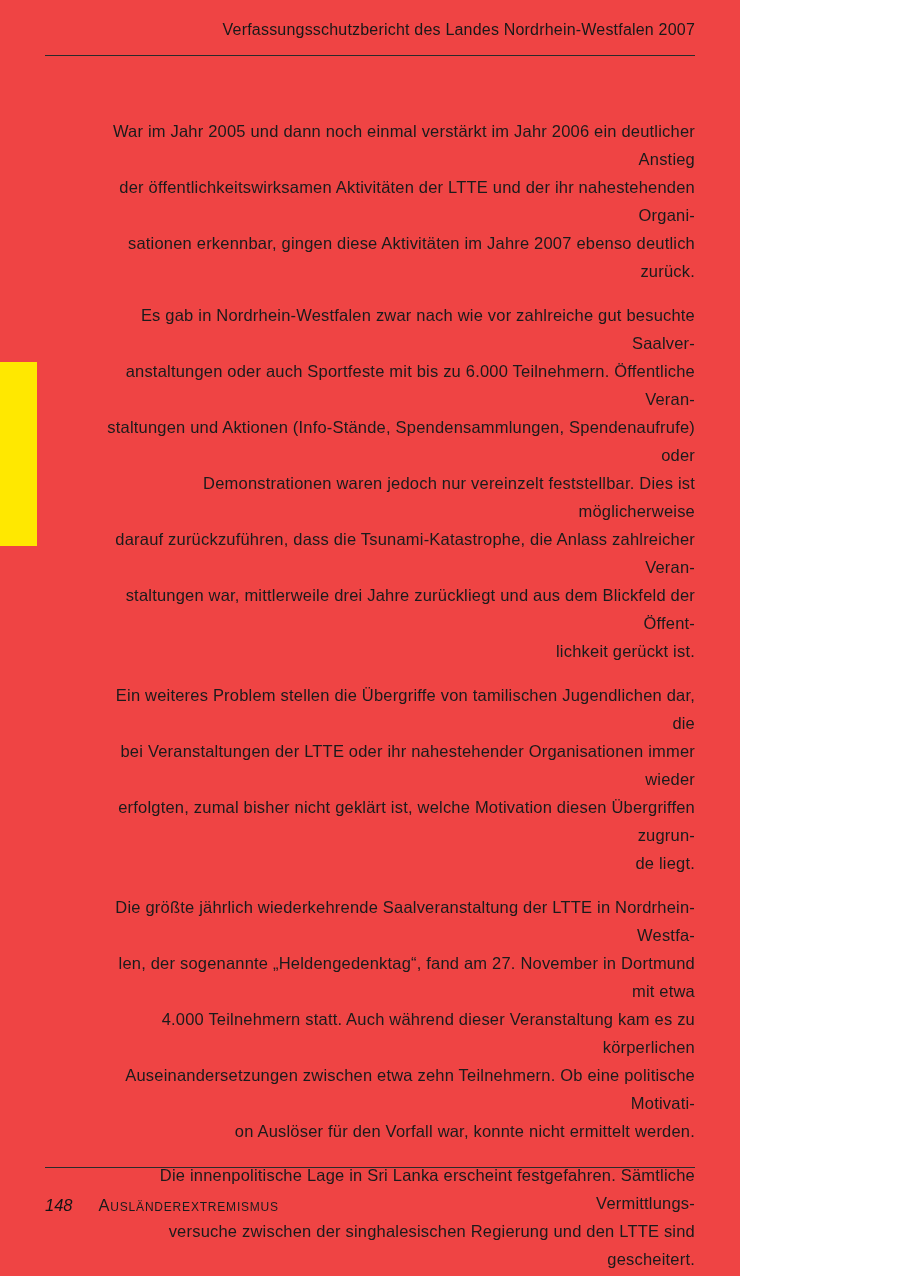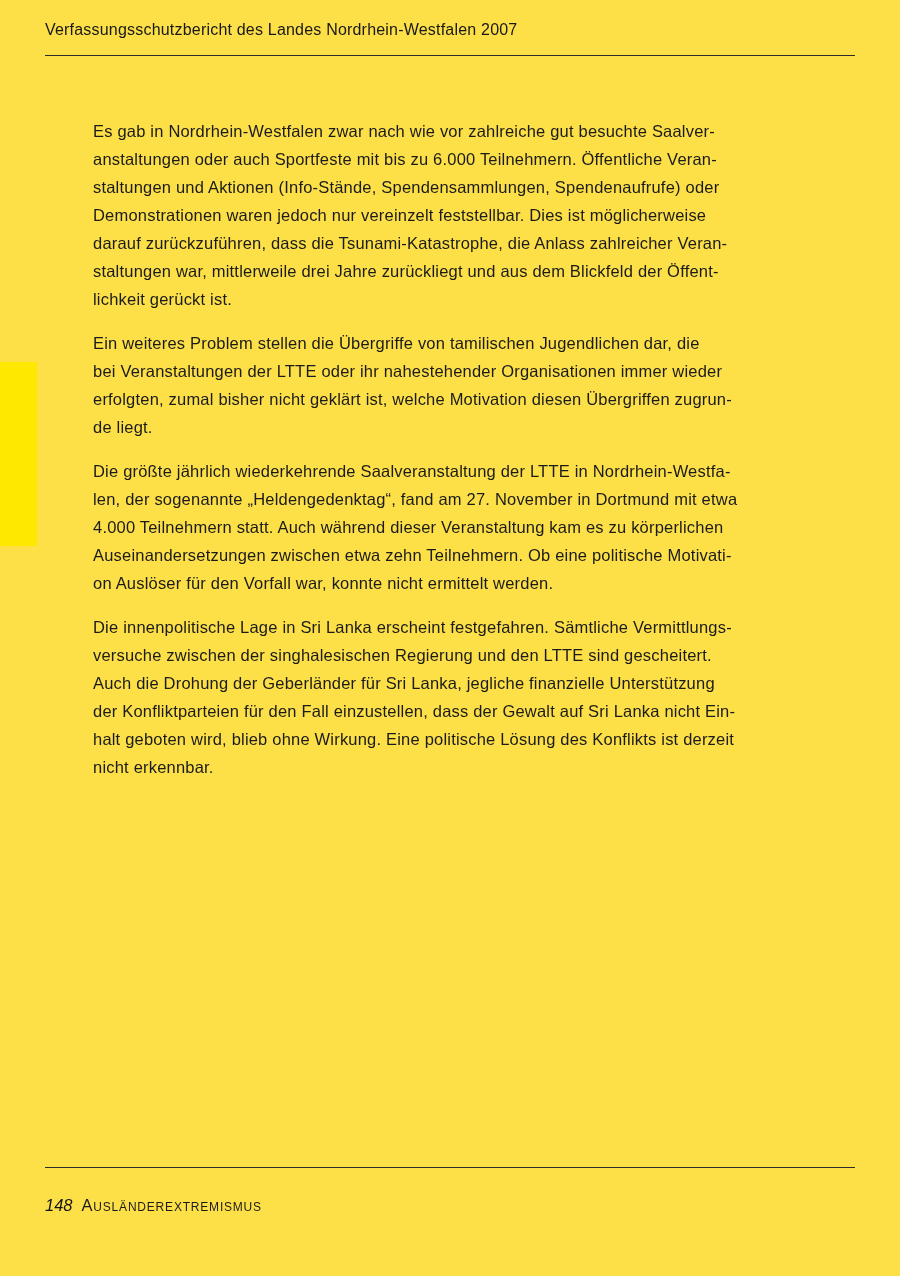--- a/index.html
+++ b/index.html
@@ -7,23 +7,24 @@
   body {
     width: 900px;
     height: 1276px;
     position: relative;
     overflow: hidden;
     font-family: "Liberation Sans", sans-serif;
     color: #1b1b1b;
   }
   .page {
     position: relative;
-    width: 900px;
+    width: 740px;
     height: 1276px;
-    background: #fde047;
+    background: #ef4444;
+    text-align: right;
   }
   .header {
     position: absolute;
     left: 45px;
     right: 45px;
     top: 0;
     padding-top: 19px;
   }
   .header-title {
     font-size: 16px;
@@ -83,39 +84,42 @@
   }
   .page-number {
     font-size: 16.5px;
     color: #141414;
     font-style: italic;
   }
   .chapter {
     font-variant: small-caps;
     font-size: 16.5px;
     letter-spacing: 0.8px;
-    margin-left: 9px;
+    margin-left: 26px;
     color: #1b1b1b;
   }
 </style>
 </head>
 <body>
 
 <div class="page">
 
   <div class="header">
     <div class="header-title">Verfassungsschutzbericht des Landes Nordrhein-Westfalen 2007</div>
     <div class="rule"></div>
   </div>
 
   <div class="margin-marker" style="background: rgb(255, 232, 0);"></div>
 
   <div class="content">
 
 
+    <p class="para">War im Jahr 2005 und dann noch einmal verstärkt im Jahr 2006 ein deutlicher Anstieg
+der öffentlichkeitswirksamen Aktivitäten der LTTE und der ihr nahestehenden Organi-
+sationen erkennbar, gingen diese Aktivitäten im Jahre 2007 ebenso deutlich zurück.</p>
     <p class="para">Es gab in Nordrhein-Westfalen zwar nach wie vor zahlreiche gut besuchte Saalver-
 anstaltungen oder auch Sportfeste mit bis zu 6.000 Teilnehmern. Öffentliche Veran-
 staltungen und Aktionen (Info-Stände, Spendensammlungen, Spendenaufrufe) oder
 Demonstrationen waren jedoch nur vereinzelt feststellbar. Dies ist möglicherweise
 darauf zurückzuführen, dass die Tsunami-Katastrophe, die Anlass zahlreicher Veran-
 staltungen war, mittlerweile drei Jahre zurückliegt und aus dem Blickfeld der Öffent-
 lichkeit gerückt ist.</p>
     <p class="para">Ein weiteres Problem stellen die Übergriffe von tamilischen Jugendlichen dar, die
 bei Veranstaltungen der LTTE oder ihr nahestehender Organisationen immer wieder
 erfolgten, zumal bisher nicht geklärt ist, welche Motivation diesen Übergriffen zugrun-

